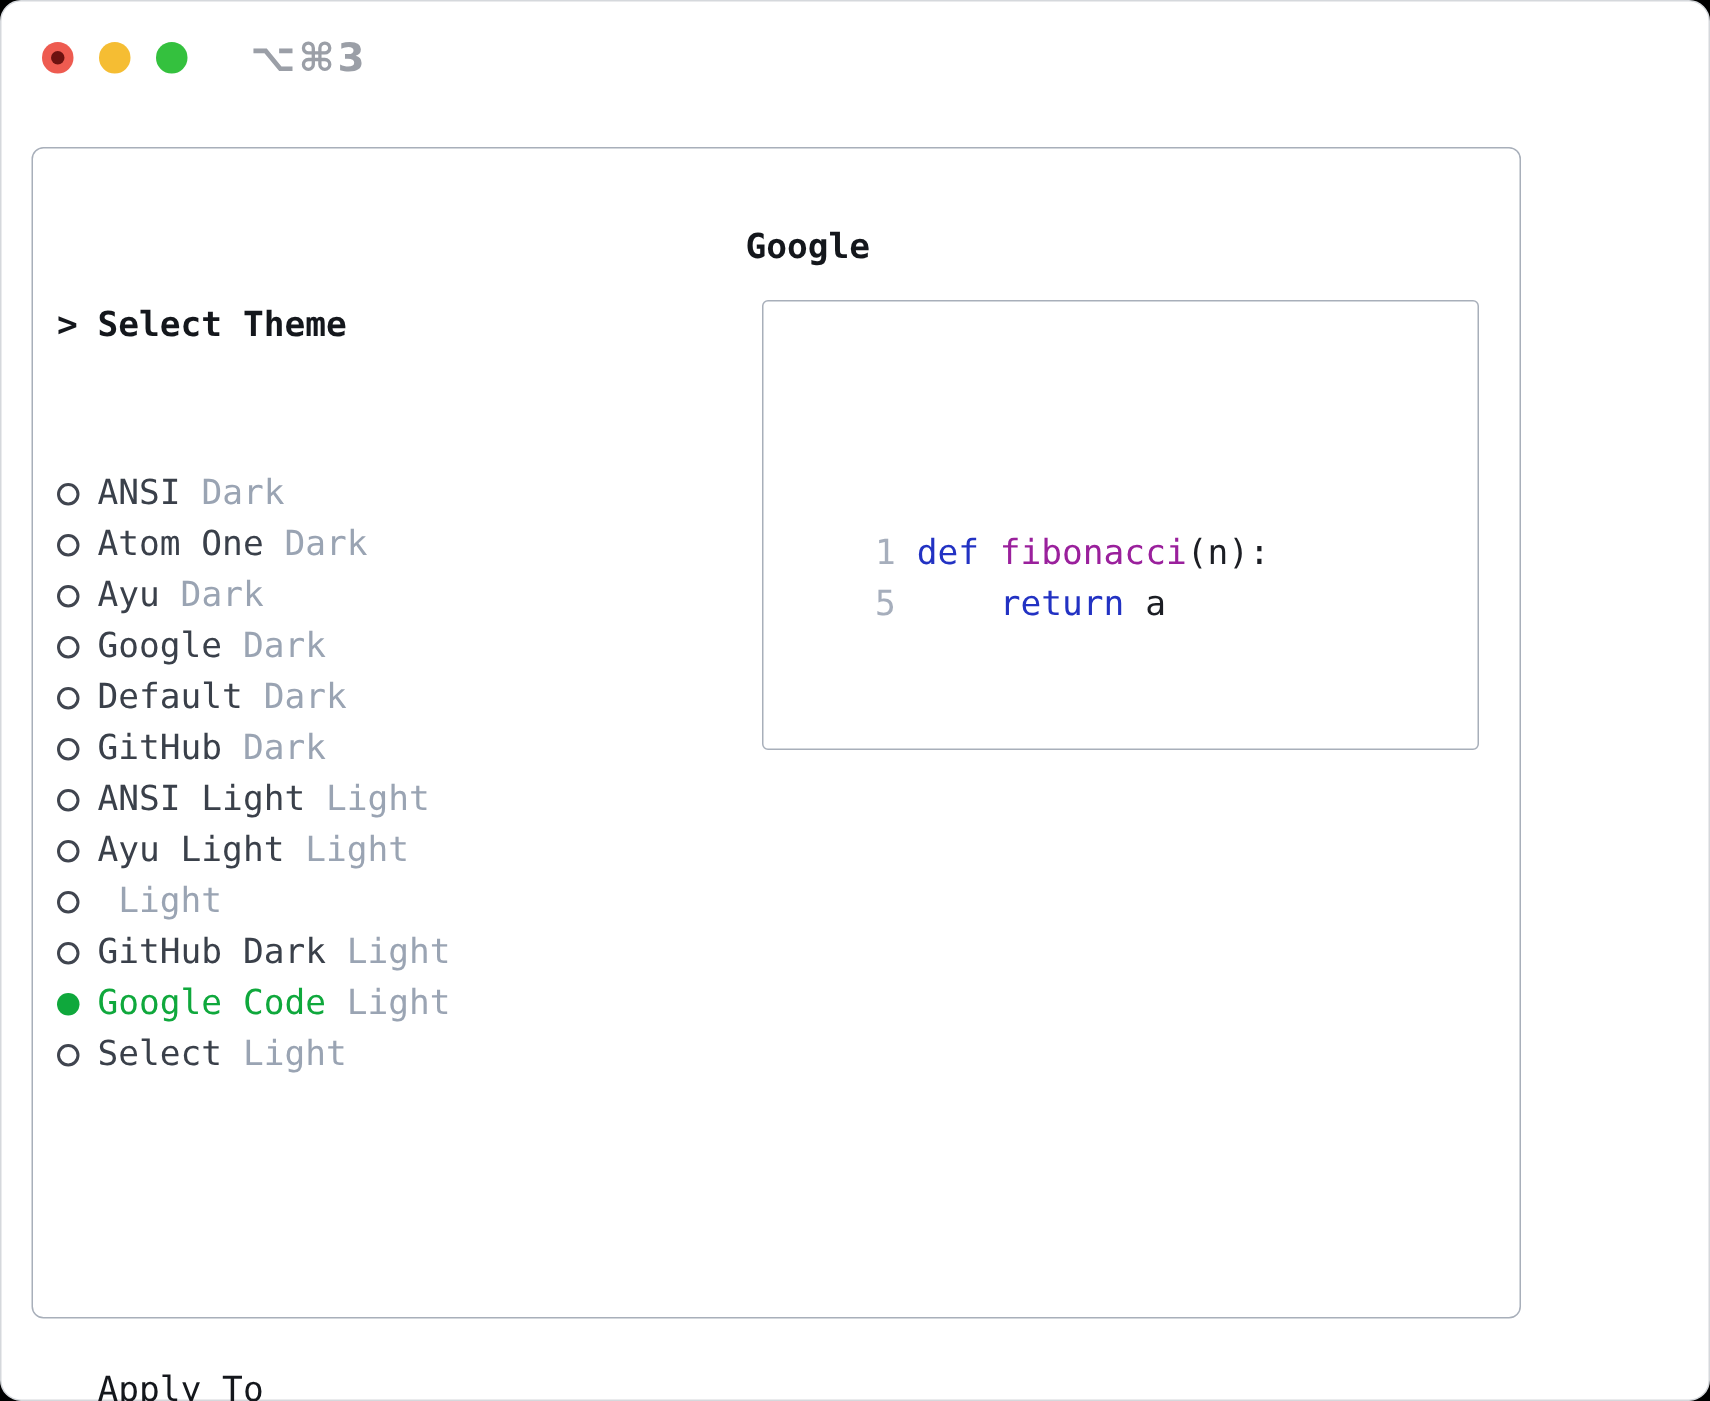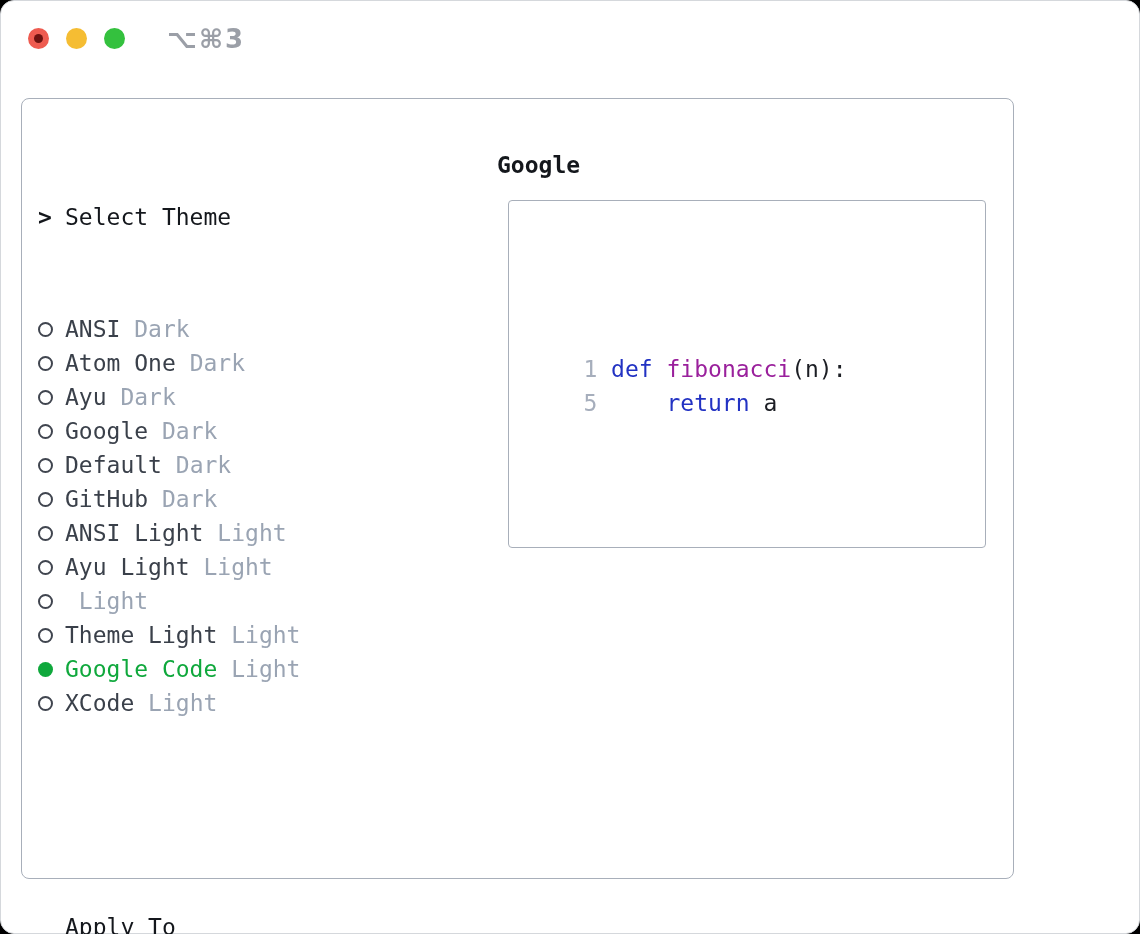--- a/index.html
+++ b/index.html
@@ -24,32 +24,32 @@
   .tl .dot{width:9px;height:9px;border-radius:50%;background:var(--traffic_red_dot);}
   .shortcut{position:absolute;left:166px;top:23px;font-family:"DejaVu Sans","Liberation Sans",sans-serif;
             font-size:26px;font-weight:bold;color:var(--shortcut_gray);letter-spacing:2px;}
   
   .panel{position:absolute;left:20px;top:97px;width:993px;height:781px;box-sizing:border-box;
          border:1.5px solid var(--border);border-radius:8px;background:var(--window_bg);}
   .left-col{position:absolute;left:16px;top:49px;font-size:23px;white-space:pre;}
   .row{height:34px;display:flex;align-items:center;}
   .cell{width:27px;display:flex;align-items:center;flex:0 0 27px;}
   .prefix{font-weight:bold;color:var(--text_dark);display:block;width:27px;}
-  .hdr-title{font-weight:normal;color:var(--text_dark);}
+  .hdr-title{font-weight:bold;color:var(--text_dark);}
   .sub-title{color:var(--text_dark);}
   .ring{width:15px;height:15px;box-sizing:border-box;border:2px solid var(--ring);border-radius:50%;}
   .row.selected .ring{border:none;background:var(--green_selected);}
   .name{color:var(--list_name);text-align:right;}
   .row.selected .name{color:var(--green_selected);}
   .variant{color:var(--list_variant);}
   .spacer{height:34px;}
   
   .preview-title{position:absolute;left:475px;top:49px;height:34px;display:flex;align-items:center;
                  font-size:23px;font-weight:bold;color:var(--text_dark);}
-  .preview-box{position:absolute;left:486px;top:101px;width:478px;height:348px;box-sizing:border-box;
+  .preview-box{position:absolute;left:486px;top:101px;width:478px;height:300px;box-sizing:border-box;
                border:1.5px solid var(--border);border-radius:4px;background:var(--window_bg);
                overflow:hidden;}
   .codearea{position:absolute;left:19px;top:49px;font-size:23px;line-height:34px;white-space:pre;}
   .cl{height:34px;}
   .gut{color:var(--gutter);}
   .tok-kwd{color:var(--blue_keyword);}
   .tok-typ{color:var(--purple_type);}
   .tok-lit{color:var(--teal_literal);}
   .tok-pln{color:var(--code_plain);}
   .diff{margin-top:34px;}
@@ -97,27 +97,27 @@
     <span class="cell"><span class="ring"></span></span>
     <span class="name">ANSI Light</span><span class="sep"> </span><span class="variant">Light</span>
   </div><div class="row">
     <span class="cell"><span class="ring"></span></span>
     <span class="name">Ayu Light</span><span class="sep"> </span><span class="variant">Light</span>
   </div><div class="row">
     <span class="cell"><span class="ring"></span></span>
     <span class="sep"> </span><span class="variant">Light</span>
   </div><div class="row">
     <span class="cell"><span class="ring"></span></span>
-    <span class="name">Theme Light</span><span class="sep"> </span><span class="variant">Light</span>
+    <span class="name">GitHub Dark</span><span class="sep"> </span><span class="variant">Light</span>
   </div><div class="row selected">
     <span class="cell"><span class="ring"></span></span>
     <span class="name">Google Code</span><span class="sep"> </span><span class="variant">Light</span>
   </div><div class="row">
     <span class="cell"><span class="ring"></span></span>
-    <span class="name">XCode</span><span class="sep"> </span><span class="variant">Light</span>
+    <span class="name">Select</span><span class="sep"> </span><span class="variant">Light</span>
   </div></div>
 
         <div class="spacer"></div>
 
         <div class="row">
           <span class="cell"></span>
           <span class="sub-title">Apply To</span>
         </div>
 
         

